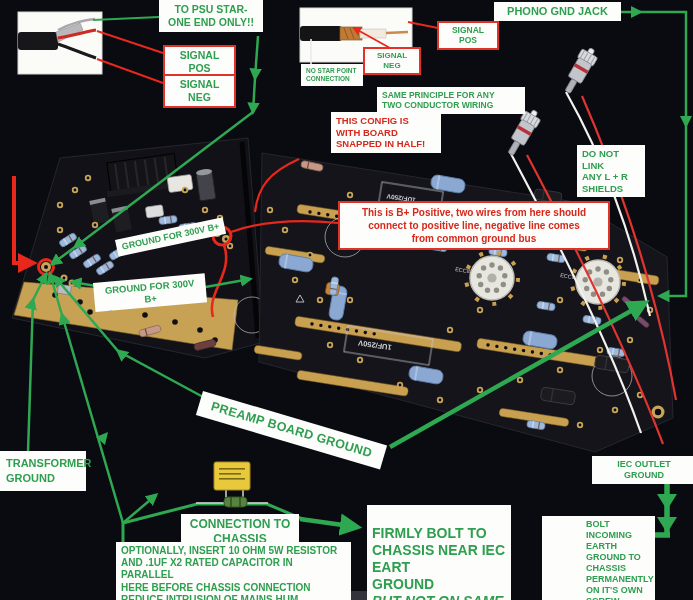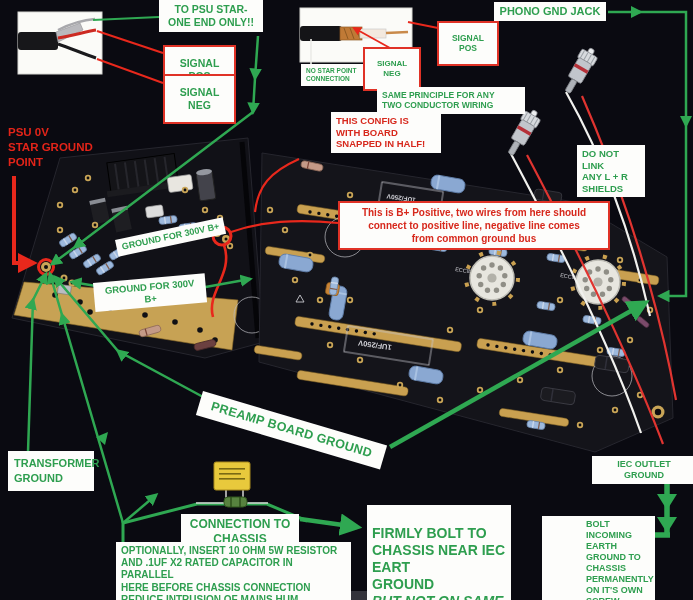--- a/index.html
+++ b/index.html
@@ -2,21 +2,21 @@
 <html><head>
 <meta charset="utf-8">
 <style>
   html,body{margin:0;padding:0;background:#000;}
   .stage{position:relative;width:693px;height:600px;background:#0a0a11;overflow:hidden;
          font-family:"Liberation Sans",sans-serif;}
   .stage svg{position:absolute;left:0;top:0;}
   .lab{position:absolute;background:#fdfdfb;color:#2e9e4f;font-weight:bold;
        white-space:pre-line;line-height:1.22;padding:3px 5px;box-sizing:border-box;z-index:5;}
   .lab.red{color:#d7281c;}
-  .lab.bordered{border:2px solid #e03226;padding:10px 3px;text-align:center;}
+  .lab.bordered{border:2px solid #e03226;padding:2px 3px;text-align:center;}
   .lab.nobg{background:transparent;color:#e32419;padding:0;}
   .lab.center{text-align:center;}
   .lab .em{font-style:italic;display:block;}
 </style>
 </head>
 <body>
 
 <div class="stage">
 
 <svg width="693" height="600" viewBox="0 0 693 600">
@@ -363,38 +363,35 @@
 <div class="lab" style="left:159px;top:0;width:104px;font-size:10.5px;text-align:center;">TO PSU STAR-
 ONE END ONLY!!</div>
 <div class="lab bordered" style="left:163px;top:45px;width:73px;font-size:10.5px;">SIGNAL POS</div>
 <div class="lab bordered" style="left:163px;top:74px;width:73px;font-size:10.5px;">SIGNAL NEG</div>
 <div class="lab bordered" style="left:437px;top:21px;width:62px;font-size:8.5px;">SIGNAL POS</div>
 <div class="lab bordered" style="left:363px;top:47px;width:58px;font-size:8px;">SIGNAL NEG</div>
 <div class="lab" style="left:301px;top:64px;width:62px;font-size:6.5px;">NO STAR POINT
 CONNECTION</div>
 <div class="lab" style="left:377px;top:87px;width:148px;font-size:8.5px;">SAME PRINCIPLE FOR ANY
 TWO CONDUCTOR WIRING</div>
-<div class="lab center" style="left:494px;top:2px;width:112px;font-size:11px;">PHONO GND JACK</div>
+<div class="lab center" style="left:494px;top:2px;width:127px;font-size:11px;">PHONO GND JACK</div>
 <div class="lab" style="left:556px;top:145px;width:68px;font-size:9.5px;margin-left:21px;">DO NOT
 LINK
 ANY L + R
 SHIELDS</div>
-<div class="lab nobg" style="left:8px;top:125px;width:100px;font-size:11.5px;line-height:1.3;">PSU 0V
-STAR GROUND
-POINT</div>
 <div class="lab red" style="left:283px;top:112px;width:110px;font-size:9.5px;margin-left:48px;">THIS CONFIG IS
 WITH BOARD
 SNAPPED IN HALF!</div>
 <div class="lab center" style="left:115px;top:240px;width:110px;font-size:9px;transform:rotate(-12deg);transform-origin:0 0;">GROUND FOR 300V B+</div>
 <div class="lab center" style="left:93px;top:283px;width:112px;font-size:9.5px;transform:rotate(-5deg);transform-origin:0 0;">GROUND FOR 300V B+</div>
 <div class="lab red center" style="left:338px;top:201px;width:272px;font-size:10px;border:2.5px solid #e03226;line-height:1.3;">This is B+ Positive, two wires from here should
 connect to positive line, negative line comes
 from common ground bus</div>
 <div class="lab center" style="left:203px;top:391px;width:192px;font-size:12.5px;padding:5px 8px;letter-spacing:0.3px;transform:rotate(16.5deg);transform-origin:0 0;">PREAMP BOARD GROUND</div>
-<div class="lab" style="left:0;top:451px;width:86px;font-size:11px;line-height:1.35;padding:5px 6px;margin-left:8px;">TRANSFORMER
+<div class="lab" style="left:0;top:451px;width:86px;font-size:11px;line-height:1.35;padding:5px 6px;">TRANSFORMER
 GROUND</div>
 <div class="lab center" style="left:181px;top:514px;width:118px;font-size:12px;">CONNECTION TO CHASSIS</div>
 <div class="lab" style="left:116px;top:542px;width:235px;font-size:10px;">OPTIONALLY, INSERT 10 OHM 5W RESISTOR
 AND .1UF X2 RATED CAPACITOR IN PARALLEL
 HERE BEFORE CHASSIS CONNECTION
 REDUCE INTRUSION OF MAINS HUM</div>
 <div class="lab" style="left:367px;top:505px;width:144px;font-size:14px;">
   <span style="white-space:pre-line;">FIRMLY BOLT TO
 CHASSIS NEAR IEC EART
 GROUND</span>

